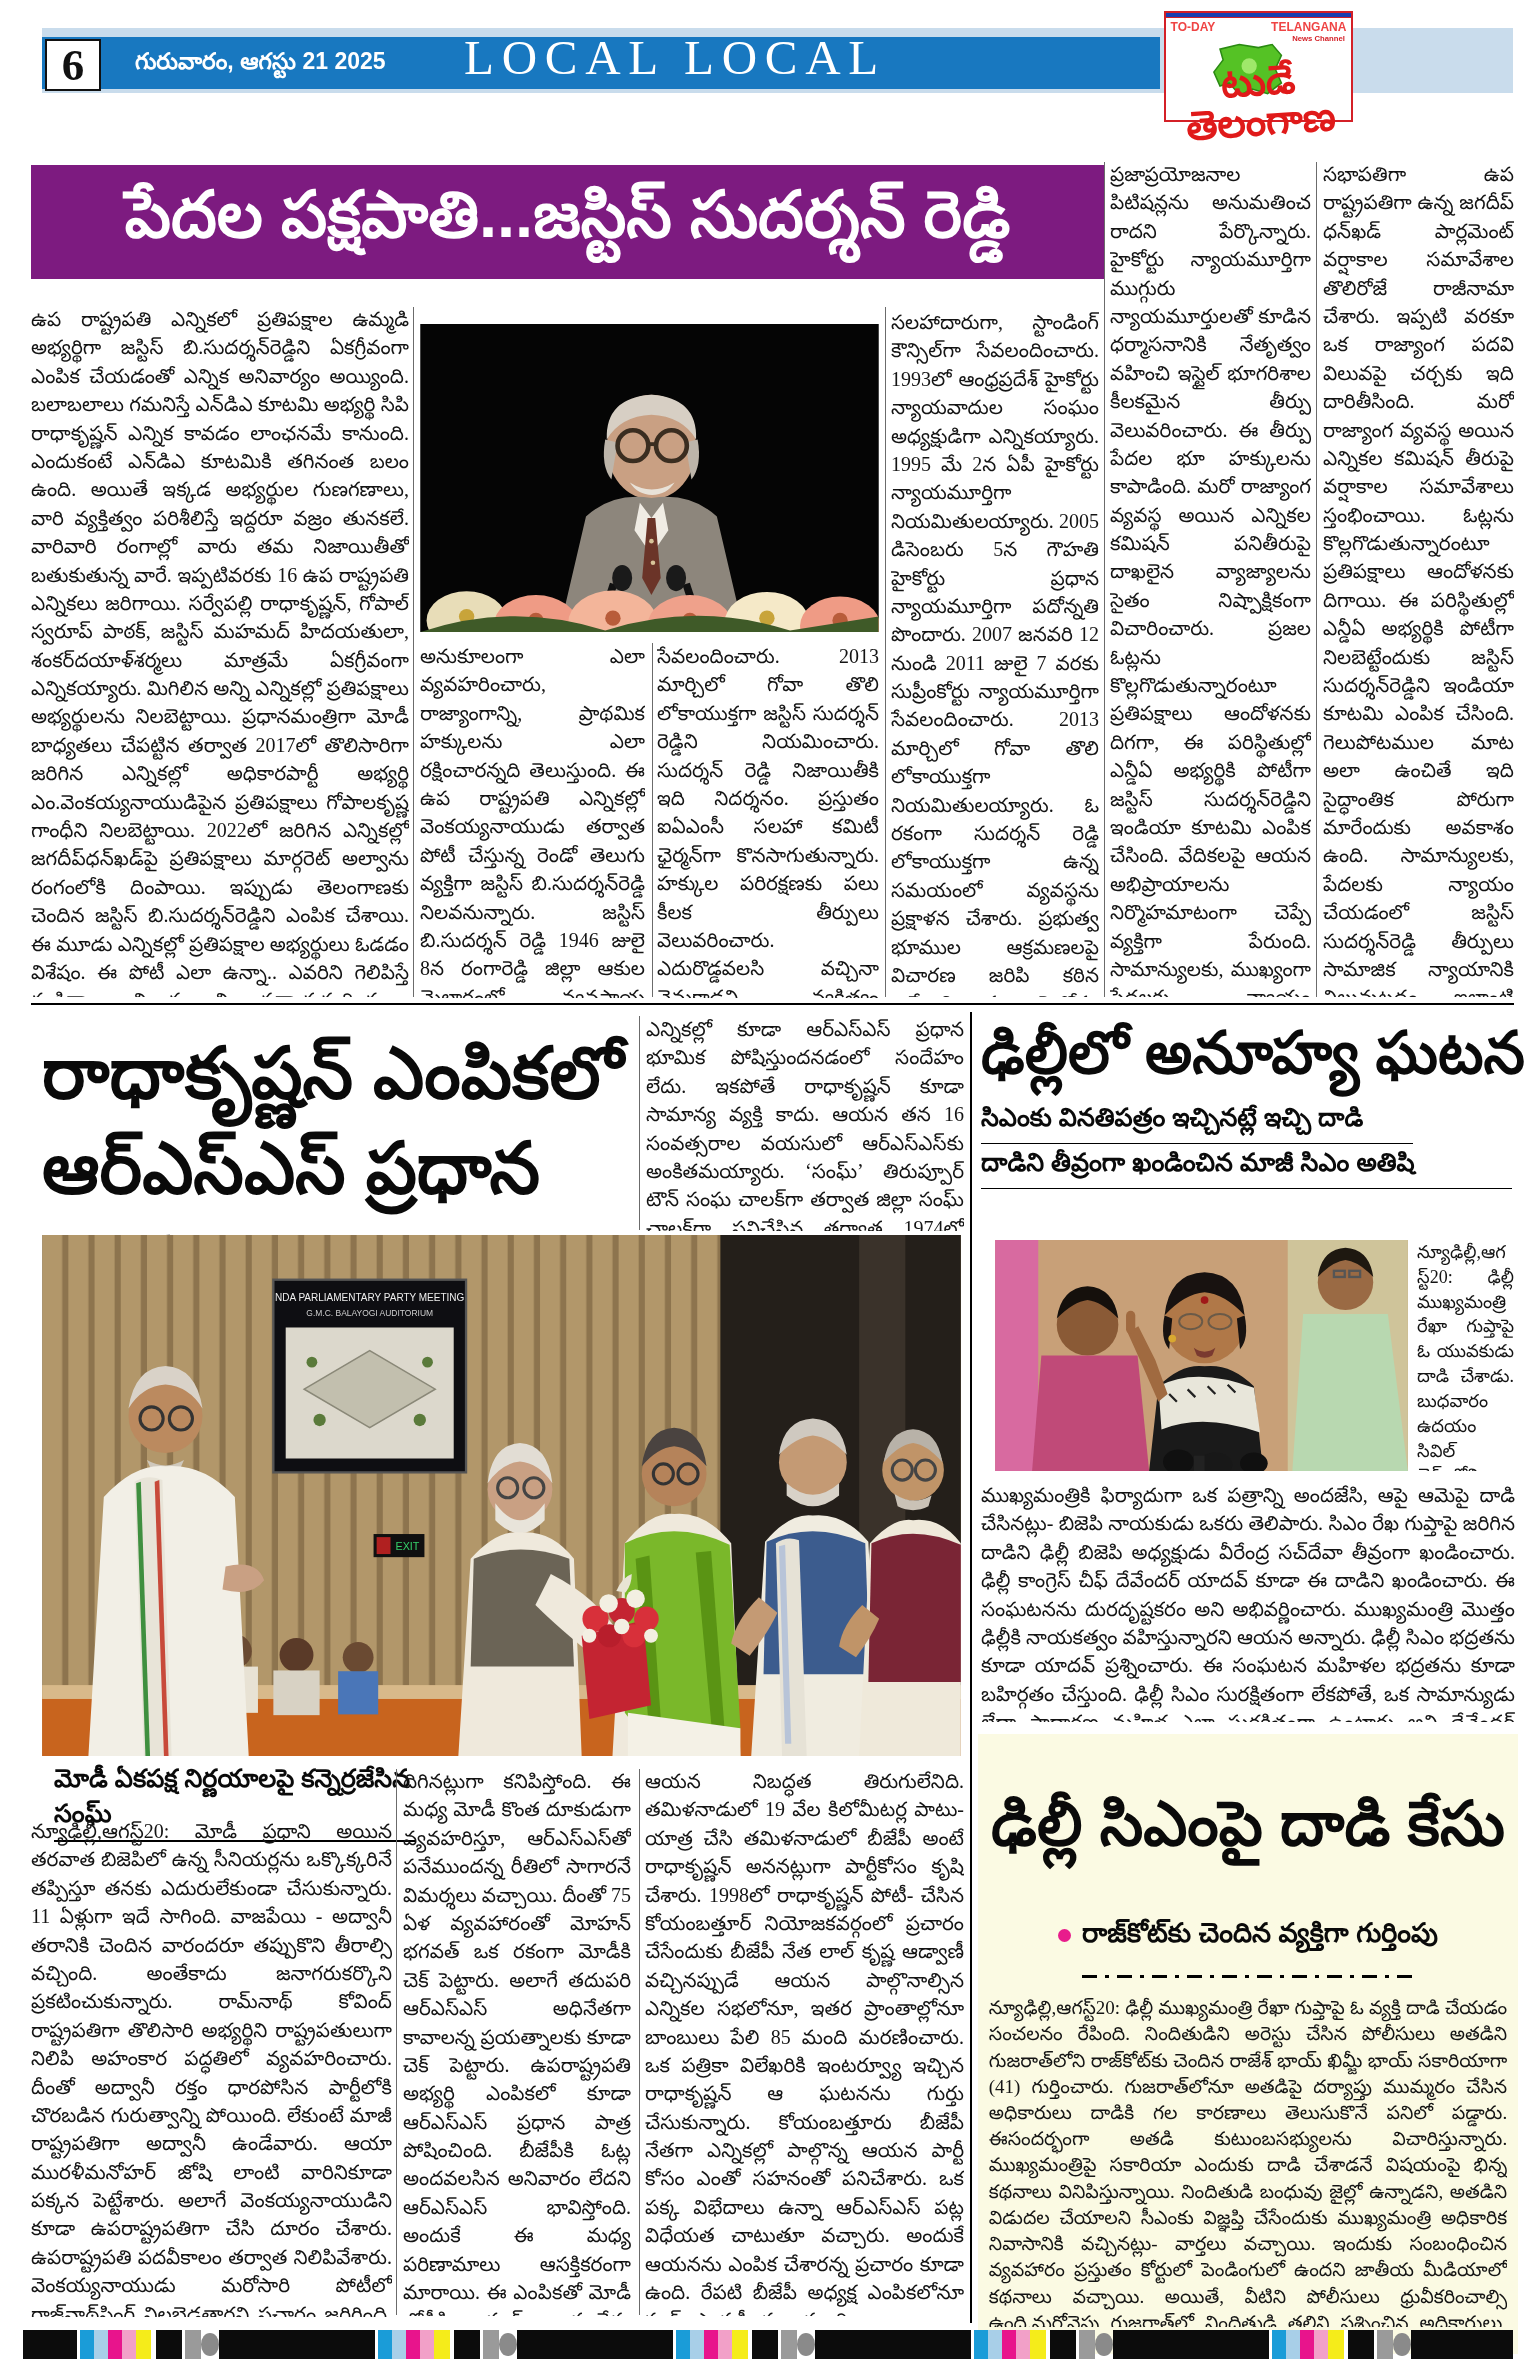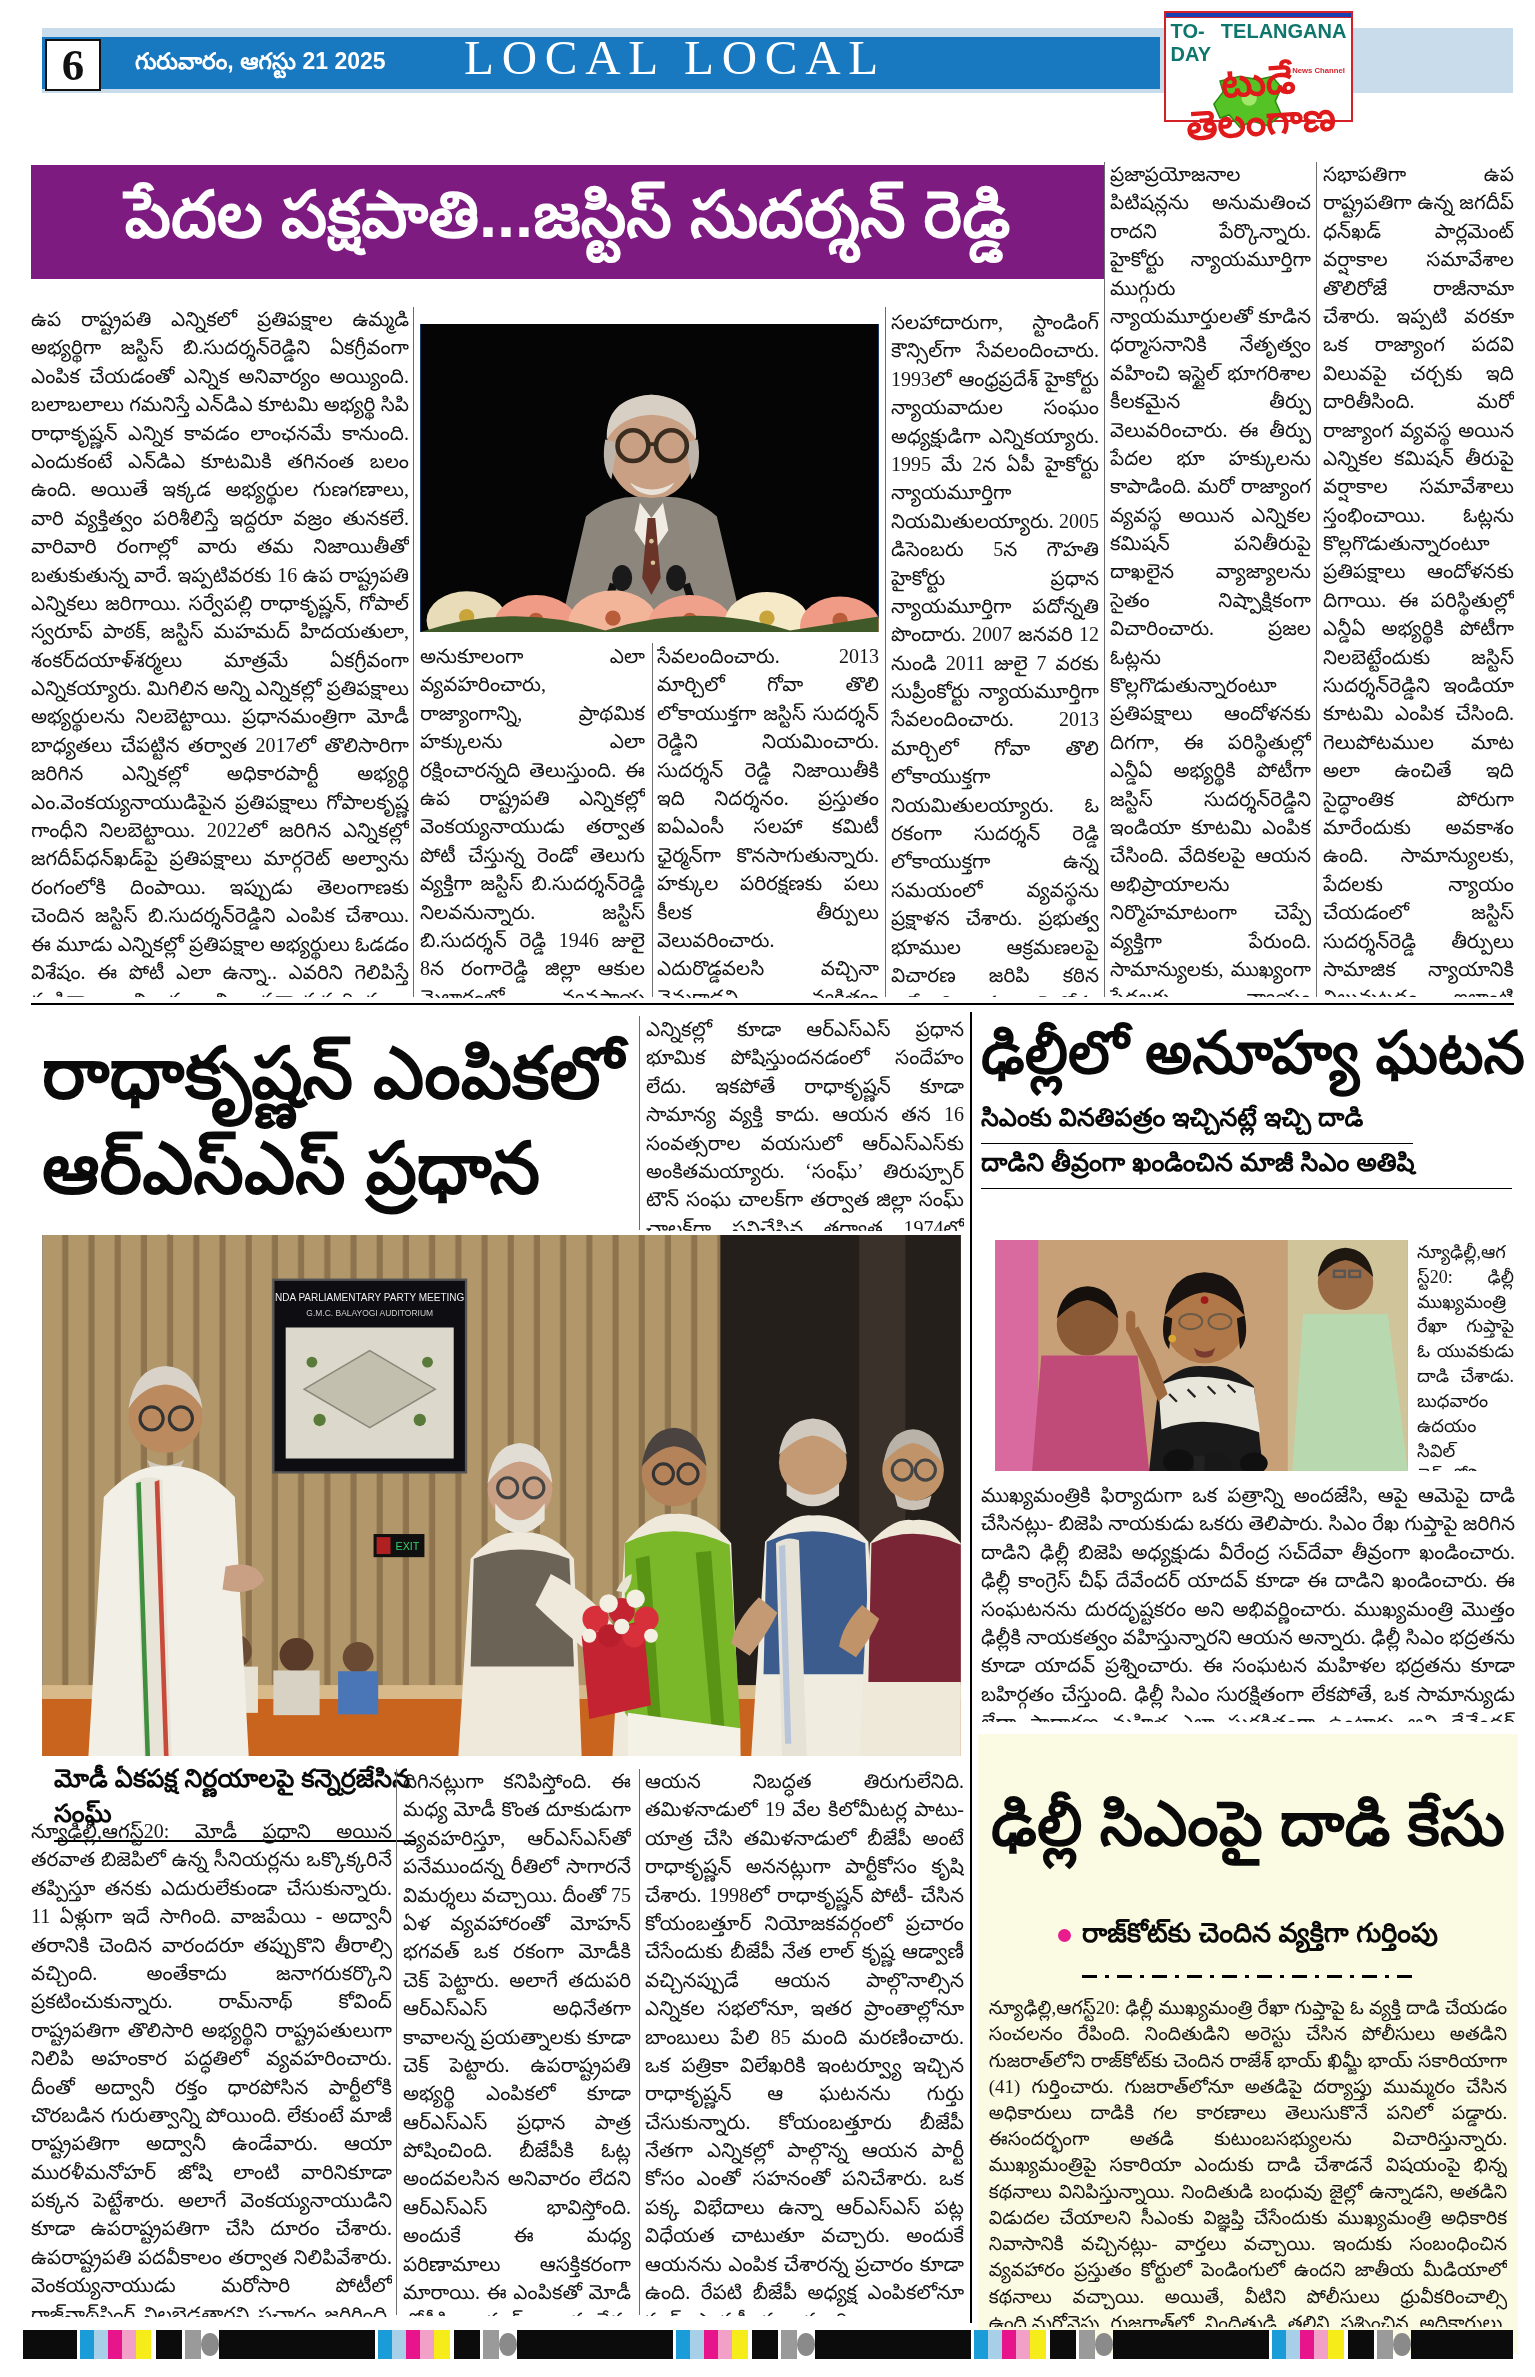--- a/index.html
+++ b/index.html
@@ -14,38 +14,38 @@
   
   .band-light{background:#c9dcec;}
   .band-blue{background:#1878c0;}
   .pagenum-box{background:#fff;border:2.3px solid #111;display:flex;align-items:center;justify-content:center;}
   .pagenum{font-size:45px;font-weight:bold;color:#111;}
   .date-txt{color:#fff;font-weight:bold;font-size:23px;font-family:"Liberation Sans",sans-serif;}
   .localnews{color:#fff;font-size:49px;letter-spacing:7.7px;font-family:"Liberation Serif",serif;}
   .logo-box{background:#fff;border:2.3px solid #d42027;box-sizing:border-box;}
   .logo-topline{height:3.9px;background:#1a3fb0;border-bottom:1.5px solid #d42027;}
   .logo-row{display:flex;justify-content:space-between;padding:2.3px 4.6px 0 4.6px;}
-  .logo-word{color:#0f766e;font-weight:bold;font-size:20px;font-family:"Liberation Sans",sans-serif;}
+  .logo-word{color:#ef4444;font-weight:bold;font-size:12px;font-family:"Liberation Sans",sans-serif;}
   .logo-sub{color:#d42027;font-weight:bold;font-size:7.7px;text-align:right;padding-right:6.2px;font-family:"Liberation Sans",sans-serif;}
   .logo-script{color:#e01a1a;font-weight:bold;font-size:40px;line-height:1;text-align:center;
                font-family:"Liberation Sans",sans-serif;transform:rotate(-4deg);}
   
   .purple-bar{background:#7d1b80;display:flex;align-items:center;justify-content:center;}
   .purple-head{color:#fff;font-weight:bold;font-size:65px;font-family:"Liberation Sans",sans-serif;white-space:nowrap;}
   .black-head{color:#0a0a0a;font-weight:bold;font-family:"Liberation Sans",sans-serif;}
   .subhead{color:#0a0a0a;font-weight:bold;font-size:25.4px;font-family:"Liberation Sans",sans-serif;}
   .underlined{border-bottom:2.3px solid #000;padding-bottom:6.2px;display:inline-block;}
   
   .yellow-box{background:#fbfae3;}
   .bullet-dot{display:inline-block;width:13px;height:13px;border-radius:50%;background:#e81c8c;margin-right:7.7px;}
   .dashdot{height:3.1px;background:repeating-linear-gradient(90deg,#000 0 15.4px,transparent 15.4px 23px,#000 23px 27px,transparent 27px 35px);}
   
   .regbar{display:flex;align-items:stretch;height:29px;}
   .regseg{flex:0 0 auto;}
-  .photo-frame{overflow:hidden;background:#3b82f6;}
+  .photo-frame{overflow:hidden;background:#a3a3a3;}
   svg text{font-family:"Liberation Sans",sans-serif;}
 </style>
 </head>
 <body>
 
 <div class="page">
 
   <div class="abs band-light" style="left:42px;top:28px;width:1471px;height:65px;"></div>
   <div class="abs band-blue" style="left:42px;top:37px;width:1118px;height:52px;"></div>
   <div class="abs pagenum-box" style="left:45px;top:39px;width:52px;height:48px;">

